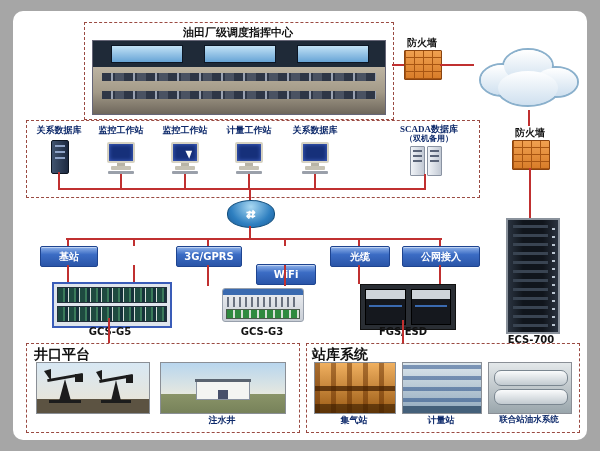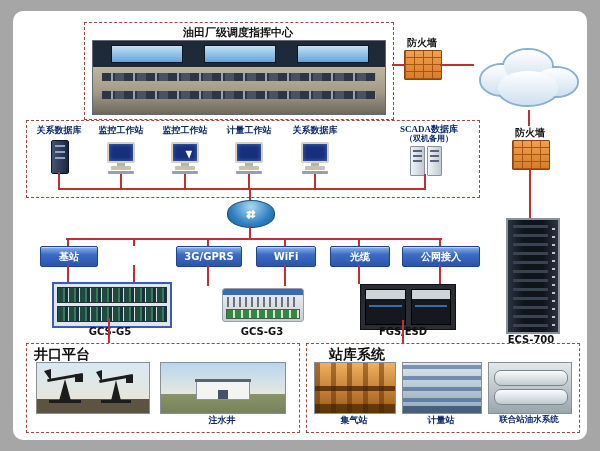--- a/index.html
+++ b/index.html
@@ -182,21 +182,21 @@
   <div class="wire" style="left:66px;top:238px;width:376px;height:2px;"></div>
   <div class="wire" style="left:67px;top:238px;width:2px;height:8px;"></div>
   <div class="wire" style="left:133px;top:238px;width:2px;height:8px;"></div>
   <div class="wire" style="left:207px;top:238px;width:2px;height:8px;"></div>
   <div class="wire" style="left:284px;top:238px;width:2px;height:8px;"></div>
   <div class="wire" style="left:358px;top:238px;width:2px;height:8px;"></div>
   <div class="wire" style="left:439px;top:238px;width:2px;height:8px;"></div>
 
   <div class="bus" style="left:40px;top:246px;width:56px;">基站</div>
   <div class="bus" style="left:176px;top:246px;width:64px;">3G/GPRS</div>
-  <div class="bus" style="left:256px;top:246px;width:58px;">WiFi</div>
+  <div class="bus" style="left:256px;top:264px;width:58px;">WiFi</div>
   <div class="bus" style="left:330px;top:246px;width:58px;">光缆</div>
   <div class="bus" style="left:402px;top:246px;width:76px;">公网接入</div>
 
   <div class="wire" style="left:67px;top:265px;width:2px;height:17px;"></div>
   <div class="wire" style="left:133px;top:265px;width:2px;height:17px;"></div>
   <div class="wire" style="left:207px;top:265px;width:2px;height:21px;"></div>
   <div class="wire" style="left:284px;top:265px;width:2px;height:21px;"></div>
   <div class="wire" style="left:358px;top:265px;width:2px;height:19px;"></div>
   <div class="wire" style="left:439px;top:265px;width:2px;height:19px;"></div>
 
@@ -267,21 +267,21 @@
 
   <div class="imgbox sky-inj" style="left:160px;top:362px;width:124px;height:50px;">
     <div class="bld">
         <div class="roof"></div>
         <div class="door"></div>
       </div>
   </div>
   <div class="lb" style="left:190px;top:414px;width:64px;">注水井</div>
 
   <div class="dash" style="left:306px;top:343px;width:272px;height:88px;"></div>
-  <div class="boxtitle" style="left:329px;top:346px;">站库系统</div>
+  <div class="boxtitle" style="left:312px;top:346px;">站库系统</div>
 
   <div class="imgbox gas" style="left:314px;top:362px;width:80px;height:50px;">
     <div class="hp"></div>
       <div class="strip"></div>
   </div>
   <div class="lb" style="left:324px;top:414px;width:60px;">集气站</div>
 
   <div class="imgbox meter" style="left:402px;top:362px;width:78px;height:50px;">
     <div class="strip"></div>
   </div>

